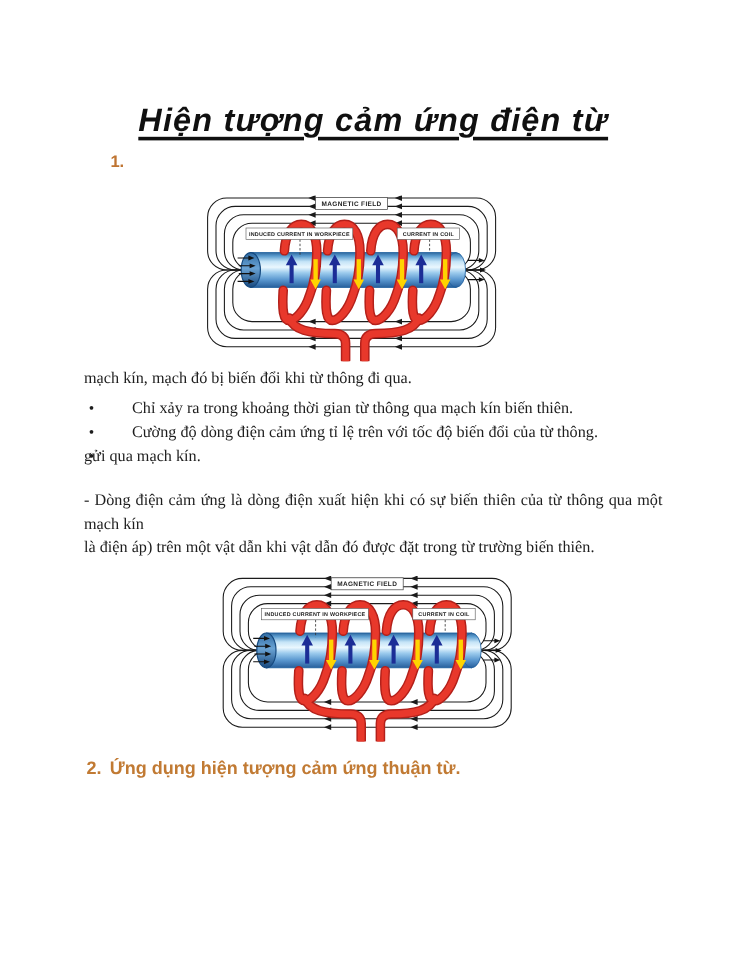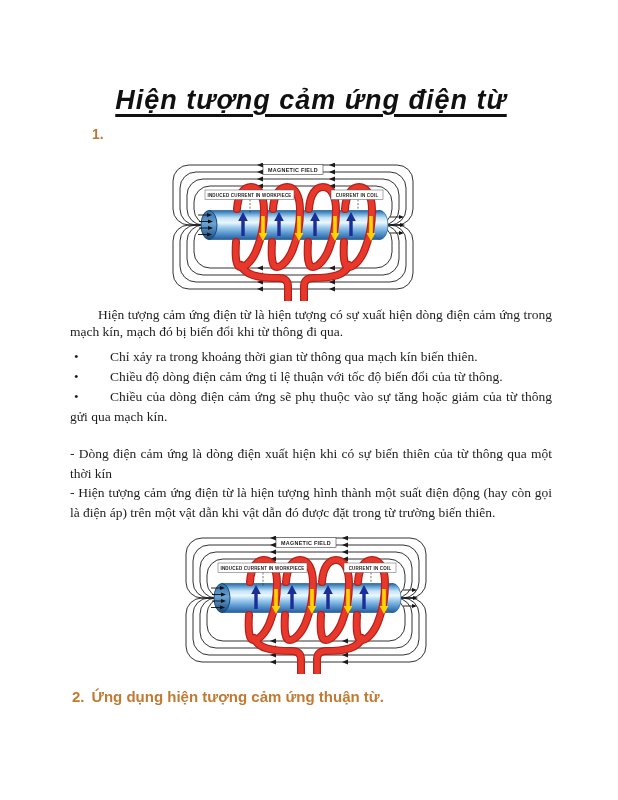--- a/index.html
+++ b/index.html
@@ -173,45 +173,42 @@
       <line x1="187" y1="36.5" x2="187" y2="47" stroke="#333" stroke-width="0.7" stroke-dasharray="2,1.6"></line>
       <rect x="34" y="27" width="89" height="9.5" fill="#ffffff" stroke="#555" stroke-width="0.5"></rect>
       <text x="78.5" y="33.6" font-size="4.5" text-anchor="middle" letter-spacing="0.2">INDUCED CURRENT IN WORKPIECE</text>
       <rect x="160" y="27" width="52" height="9.5" fill="#ffffff" stroke="#555" stroke-width="0.5"></rect>
       <text x="186" y="33.6" font-size="4.5" text-anchor="middle" letter-spacing="0.2">CURRENT IN COIL</text>
     </g>
   </svg>
 </div>
 
   <div class="body-text intro">
-    <div class="line fill ind28">Hiện tượng cảm ứng điện từ là hiện tượng có sự xuất hiện dòng điện cảm ứng trong</div>
     <div class="line">mạch kín, mạch đó bị biến đổi khi từ thông đi qua.</div>
   </div>
 
   <ul class="bullets body-text">
     <li class="bullet">
       <span class="dot">•</span>
       <div class="line ind40">Chỉ xảy ra trong khoảng thời gian từ thông qua mạch kín biến thiên.</div>
     </li>
     <li class="bullet">
       <span class="dot">•</span>
-      <div class="line ind40">Chiều độ dòng điện cảm ứng tỉ lệ thuận với tốc độ biến đổi của từ thông.</div>
+      <div class="line ind40">Cường độ dòng điện cảm ứng tỉ lệ trên với tốc độ biến đổi của từ thông.</div>
     </li>
     <li class="bullet">
       <span class="dot">•</span>
-      <div class="line fill ind40">Chiều của dòng điện cảm ứng sẽ phụ thuộc vào sự tăng hoặc giảm của từ thông</div>
       <div class="line">gửi qua mạch kín.</div>
     </li>
   </ul>
 
 
   <div class="body-text conclusions">
     <div class="line fill">- Dòng điện cảm ứng là dòng điện xuất hiện khi có sự biến thiên của từ thông qua một</div>
-    <div class="line">thời kín</div>
-    <div class="line fill">- Hiện tượng cảm ứng điện từ là hiện tượng hình thành một suất điện động (hay còn gọi</div>
+    <div class="line">mạch kín</div>
     <div class="line">là điện áp) trên một vật dẫn khi vật dẫn đó được đặt trong từ trường biến thiên.</div>
   </div>
 
   <div class="figure fig2">
   <svg viewBox="0 0 244 138" width="244" height="138" xmlns="http://www.w3.org/2000/svg">
     <defs>
       <linearGradient id="cylG" x1="0" y1="0" x2="0" y2="1">
         <stop offset="0" stop-color="#30699f"></stop>
             <stop offset="0.10" stop-color="#5b9ccf"></stop>
         <stop offset="0.26" stop-color="#c5e4f7"></stop>

